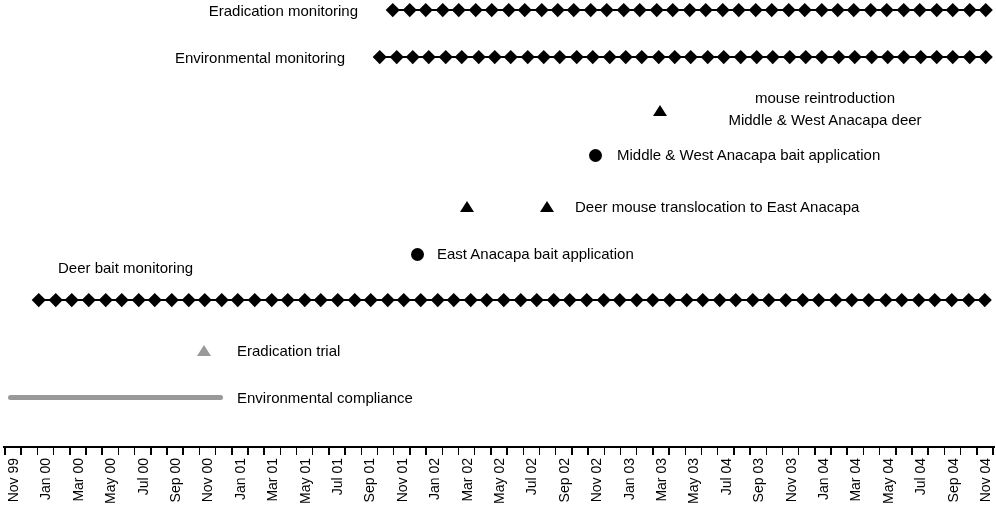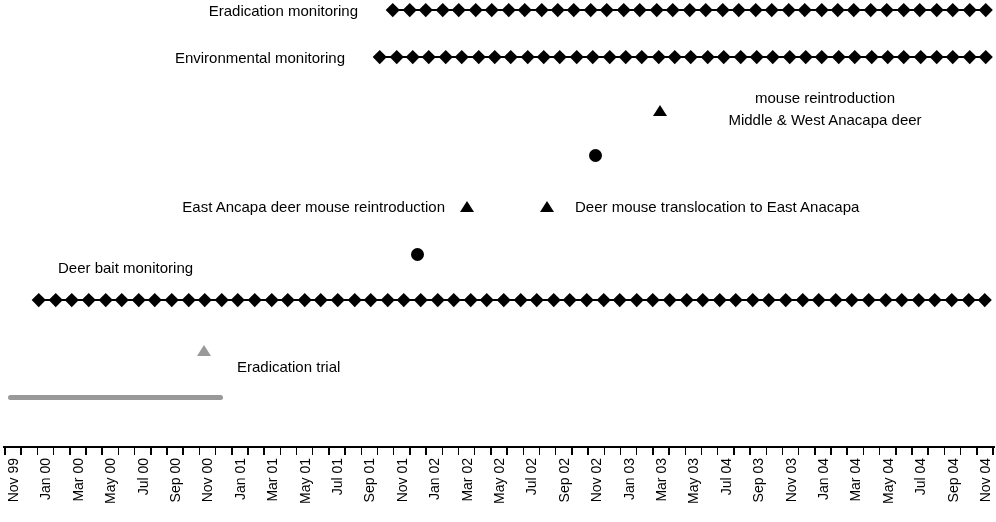--- a/index.html
+++ b/index.html
@@ -106,25 +106,26 @@
     <div class="marker diamond" style="left: 948.493px; top: 52.25px; background: rgb(0, 0, 0);"></div>
     <div class="marker diamond" style="left: 964.872px; top: 52.25px; background: rgb(0, 0, 0);"></div>
     <div class="marker diamond" style="left: 981.25px; top: 52.25px; background: rgb(0, 0, 0);"></div>
     <div class="series-label" style="right: 651px; top: 48px;">Environmental monitoring</div>
     <div class="marker tri" style="left: 653px; top: 105px; border-bottom-color: rgb(0, 0, 0);"></div>
     <div class="series-label center" style="left: 825px; top: 87px; transform: translateX(-50%);">
       <div>mouse reintroduction</div>
       <div>Middle &amp; West Anacapa deer</div>
     </div>
     <div class="marker circle" style="left: 588.5px; top: 148.5px; background: rgb(0, 0, 0);"></div>
+    <div class="series-label" style="left: 617px; top: 145px;">Middle &amp; West Anacapa bait application</div>
     <div class="marker tri" style="left: 460px; top: 201px; border-bottom-color: rgb(0, 0, 0);"></div>
-    <div class="series-label" style="right: 551px; top: 197px;">East Ancapa deer mouse reintroduction</div>
     <div class="marker tri" style="left: 540px; top: 201px; border-bottom-color: rgb(0, 0, 0);"></div>
     <div class="series-label" style="left: 575px; top: 197px;">Deer mouse translocation to East Anacapa</div>
     <div class="marker circle" style="left: 410.5px; top: 247.5px; background: rgb(0, 0, 0);"></div>
+    <div class="series-label" style="left: 437px; top: 244px;">East Anacapa bait application</div>
     <div class="rowline" style="left: 39px; top: 299.25px; width: 946px; background: rgb(0, 0, 0);"></div>
     <div class="marker diamond" style="left: 34.25px; top: 295.25px; background: rgb(0, 0, 0);"></div>
     <div class="marker diamond" style="left: 50.8465px; top: 295.25px; background: rgb(0, 0, 0);"></div>
     <div class="marker diamond" style="left: 67.443px; top: 295.25px; background: rgb(0, 0, 0);"></div>
     <div class="marker diamond" style="left: 84.0395px; top: 295.25px; background: rgb(0, 0, 0);"></div>
     <div class="marker diamond" style="left: 100.636px; top: 295.25px; background: rgb(0, 0, 0);"></div>
     <div class="marker diamond" style="left: 117.232px; top: 295.25px; background: rgb(0, 0, 0);"></div>
     <div class="marker diamond" style="left: 133.829px; top: 295.25px; background: rgb(0, 0, 0);"></div>
     <div class="marker diamond" style="left: 150.425px; top: 295.25px; background: rgb(0, 0, 0);"></div>
     <div class="marker diamond" style="left: 167.022px; top: 295.25px; background: rgb(0, 0, 0);"></div>
@@ -172,22 +173,23 @@
     <div class="marker diamond" style="left: 864.075px; top: 295.25px; background: rgb(0, 0, 0);"></div>
     <div class="marker diamond" style="left: 880.671px; top: 295.25px; background: rgb(0, 0, 0);"></div>
     <div class="marker diamond" style="left: 897.268px; top: 295.25px; background: rgb(0, 0, 0);"></div>
     <div class="marker diamond" style="left: 913.864px; top: 295.25px; background: rgb(0, 0, 0);"></div>
     <div class="marker diamond" style="left: 930.461px; top: 295.25px; background: rgb(0, 0, 0);"></div>
     <div class="marker diamond" style="left: 947.057px; top: 295.25px; background: rgb(0, 0, 0);"></div>
     <div class="marker diamond" style="left: 963.654px; top: 295.25px; background: rgb(0, 0, 0);"></div>
     <div class="marker diamond" style="left: 980.25px; top: 295.25px; background: rgb(0, 0, 0);"></div>
     <div class="series-label" style="left: 58px; top: 258px;">Deer bait monitoring</div>
     <div class="marker tri" style="left: 197px; top: 345px; border-bottom-color: rgb(153, 153, 153);"></div>
-    <div class="series-label" style="left: 237px; top: 341px; margin-top: 16px;">Eradication trial</div>
+    <div class="series-label" style="left: 237px; top: 341px;">Eradication trial</div>
     <div class="grayline" style="left: 8px; top: 394.5px; width: 215px; background: rgb(153, 153, 153);"></div>
+    <div class="series-label" style="left: 237px; top: 388px;">Environmental compliance</div>
     <div class="axis-line" style="left: 3px; top: 446px; width: 992px;"></div>
     <div class="axis-tick" style="left: 4.25px; top: 446px; height: 8.5px;"></div>
     <div class="axis-tick" style="left: 20.447px; top: 446px; height: 8.5px;"></div>
     <div class="axis-tick" style="left: 36.644px; top: 446px; height: 8.5px;"></div>
     <div class="axis-tick" style="left: 52.841px; top: 446px; height: 8.5px;"></div>
     <div class="axis-tick" style="left: 69.038px; top: 446px; height: 8.5px;"></div>
     <div class="axis-tick" style="left: 85.235px; top: 446px; height: 8.5px;"></div>
     <div class="axis-tick" style="left: 101.432px; top: 446px; height: 8.5px;"></div>
     <div class="axis-tick" style="left: 117.629px; top: 446px; height: 8.5px;"></div>
     <div class="axis-tick" style="left: 133.826px; top: 446px; height: 8.5px;"></div>

